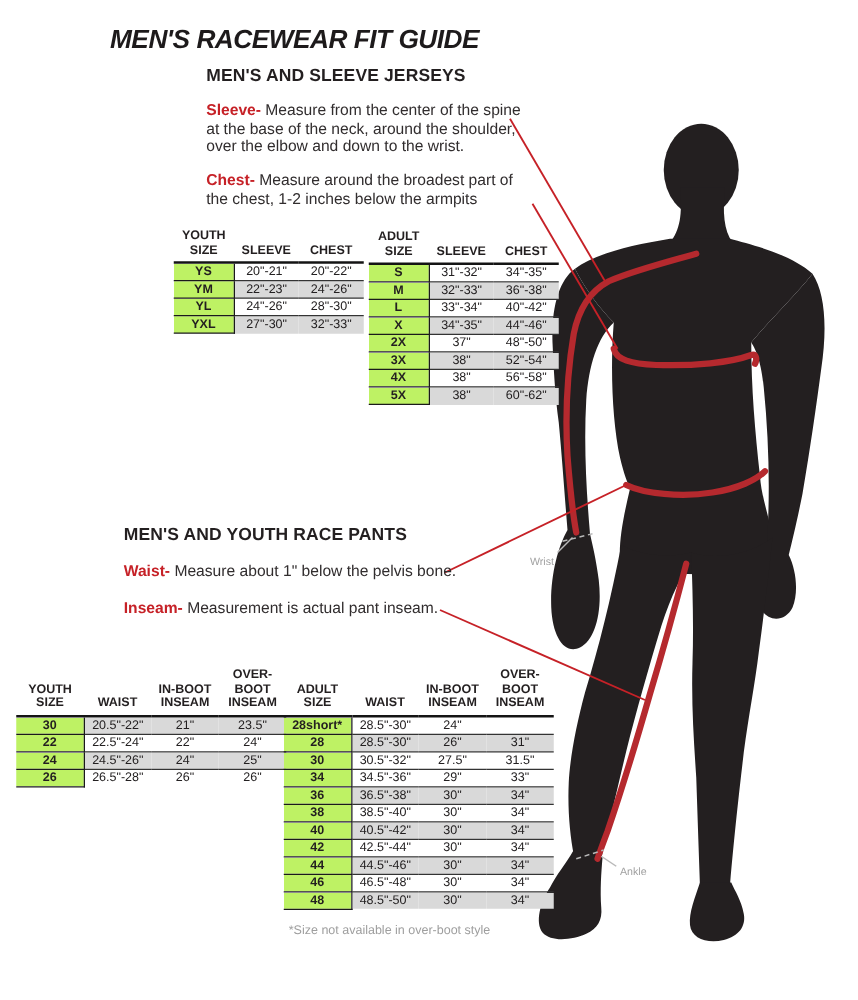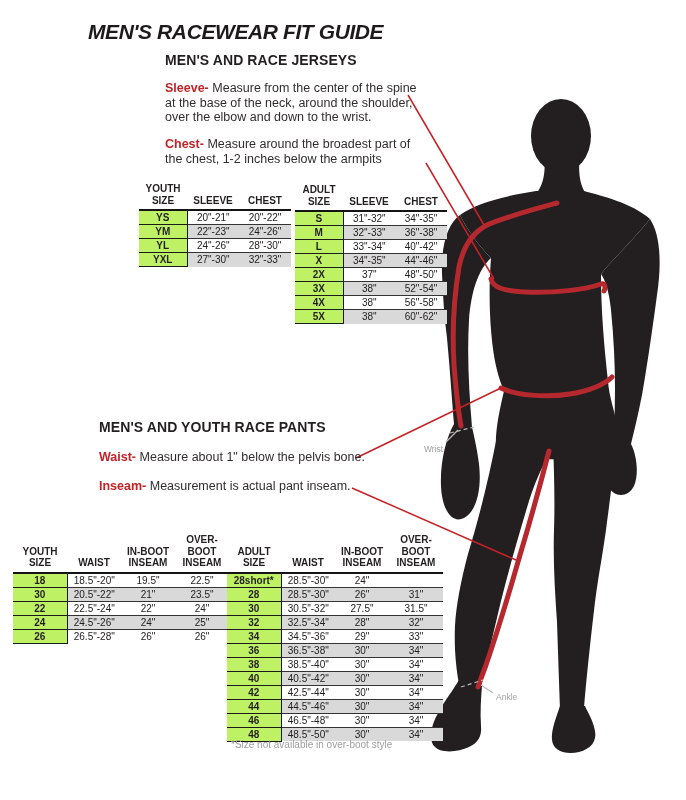--- a/index.html
+++ b/index.html
@@ -111,21 +111,21 @@
       <path d="M446 442 L458 430"></path>
       <path d="M461 687 L483 680" stroke-dasharray="4 3"></path>
       <path d="M481 685 L493 693"></path>
     </g>
     <text x="424" y="452" font-size="8.5" fill="var(--label-gray)">Wrist</text>
     <text x="496" y="700" font-size="8.5" fill="var(--label-gray)">Ankle</text>
   </svg>
 
   <div class="abs page-title">MEN'S RACEWEAR FIT GUIDE</div>
 
-  <div class="abs section-heading" style="left:165px;top:52px;">MEN'S AND RACE JERSEYS</div>
+  <div class="abs section-heading" style="left:165px;top:52px;">MEN'S AND SLEEVE JERSEYS</div>
 
   <div class="abs para" style="left:165px;top:81px;width:258px;">
     <span class="red-label">Sleeve-</span>
     <span>Measure from the center of the spine at the base of the neck, around the shoulder, over the elbow and down to the wrist.</span>
   </div>
 
   <div class="abs para" style="left:165px;top:137px;width:262px;">
     <span class="red-label">Chest-</span>
     <span>Measure around the broadest part of the chest, 1-2 inches below the armpits</span>
   </div>
@@ -234,26 +234,20 @@
           <th>YOUTH
 SIZE</th>
           <th>WAIST</th>
           <th>IN-BOOT
 INSEAM</th>
           <th>OVER-BOOT
 INSEAM</th>
         </tr>
       </thead>
       <tbody>
-        <tr>
-          <th>18</th>
-          <td>18.5"-20"</td>
-          <td>19.5"</td>
-          <td>22.5"</td>
-        </tr>
         <tr class="shaded">
           <th>30</th>
           <td>20.5"-22"</td>
           <td>21"</td>
           <td>23.5"</td>
         </tr>
         <tr>
           <th>22</th>
           <td>22.5"-24"</td>
           <td>22"</td>
@@ -298,26 +292,20 @@
           <td>28.5"-30"</td>
           <td>26"</td>
           <td>31"</td>
         </tr>
         <tr>
           <th>30</th>
           <td>30.5"-32"</td>
           <td>27.5"</td>
           <td>31.5"</td>
         </tr>
-        <tr class="shaded">
-          <th>32</th>
-          <td>32.5"-34"</td>
-          <td>28"</td>
-          <td>32"</td>
-        </tr>
         <tr>
           <th>34</th>
           <td>34.5"-36"</td>
           <td>29"</td>
           <td>33"</td>
         </tr>
         <tr class="shaded">
           <th>36</th>
           <td>36.5"-38"</td>
           <td>30"</td>

